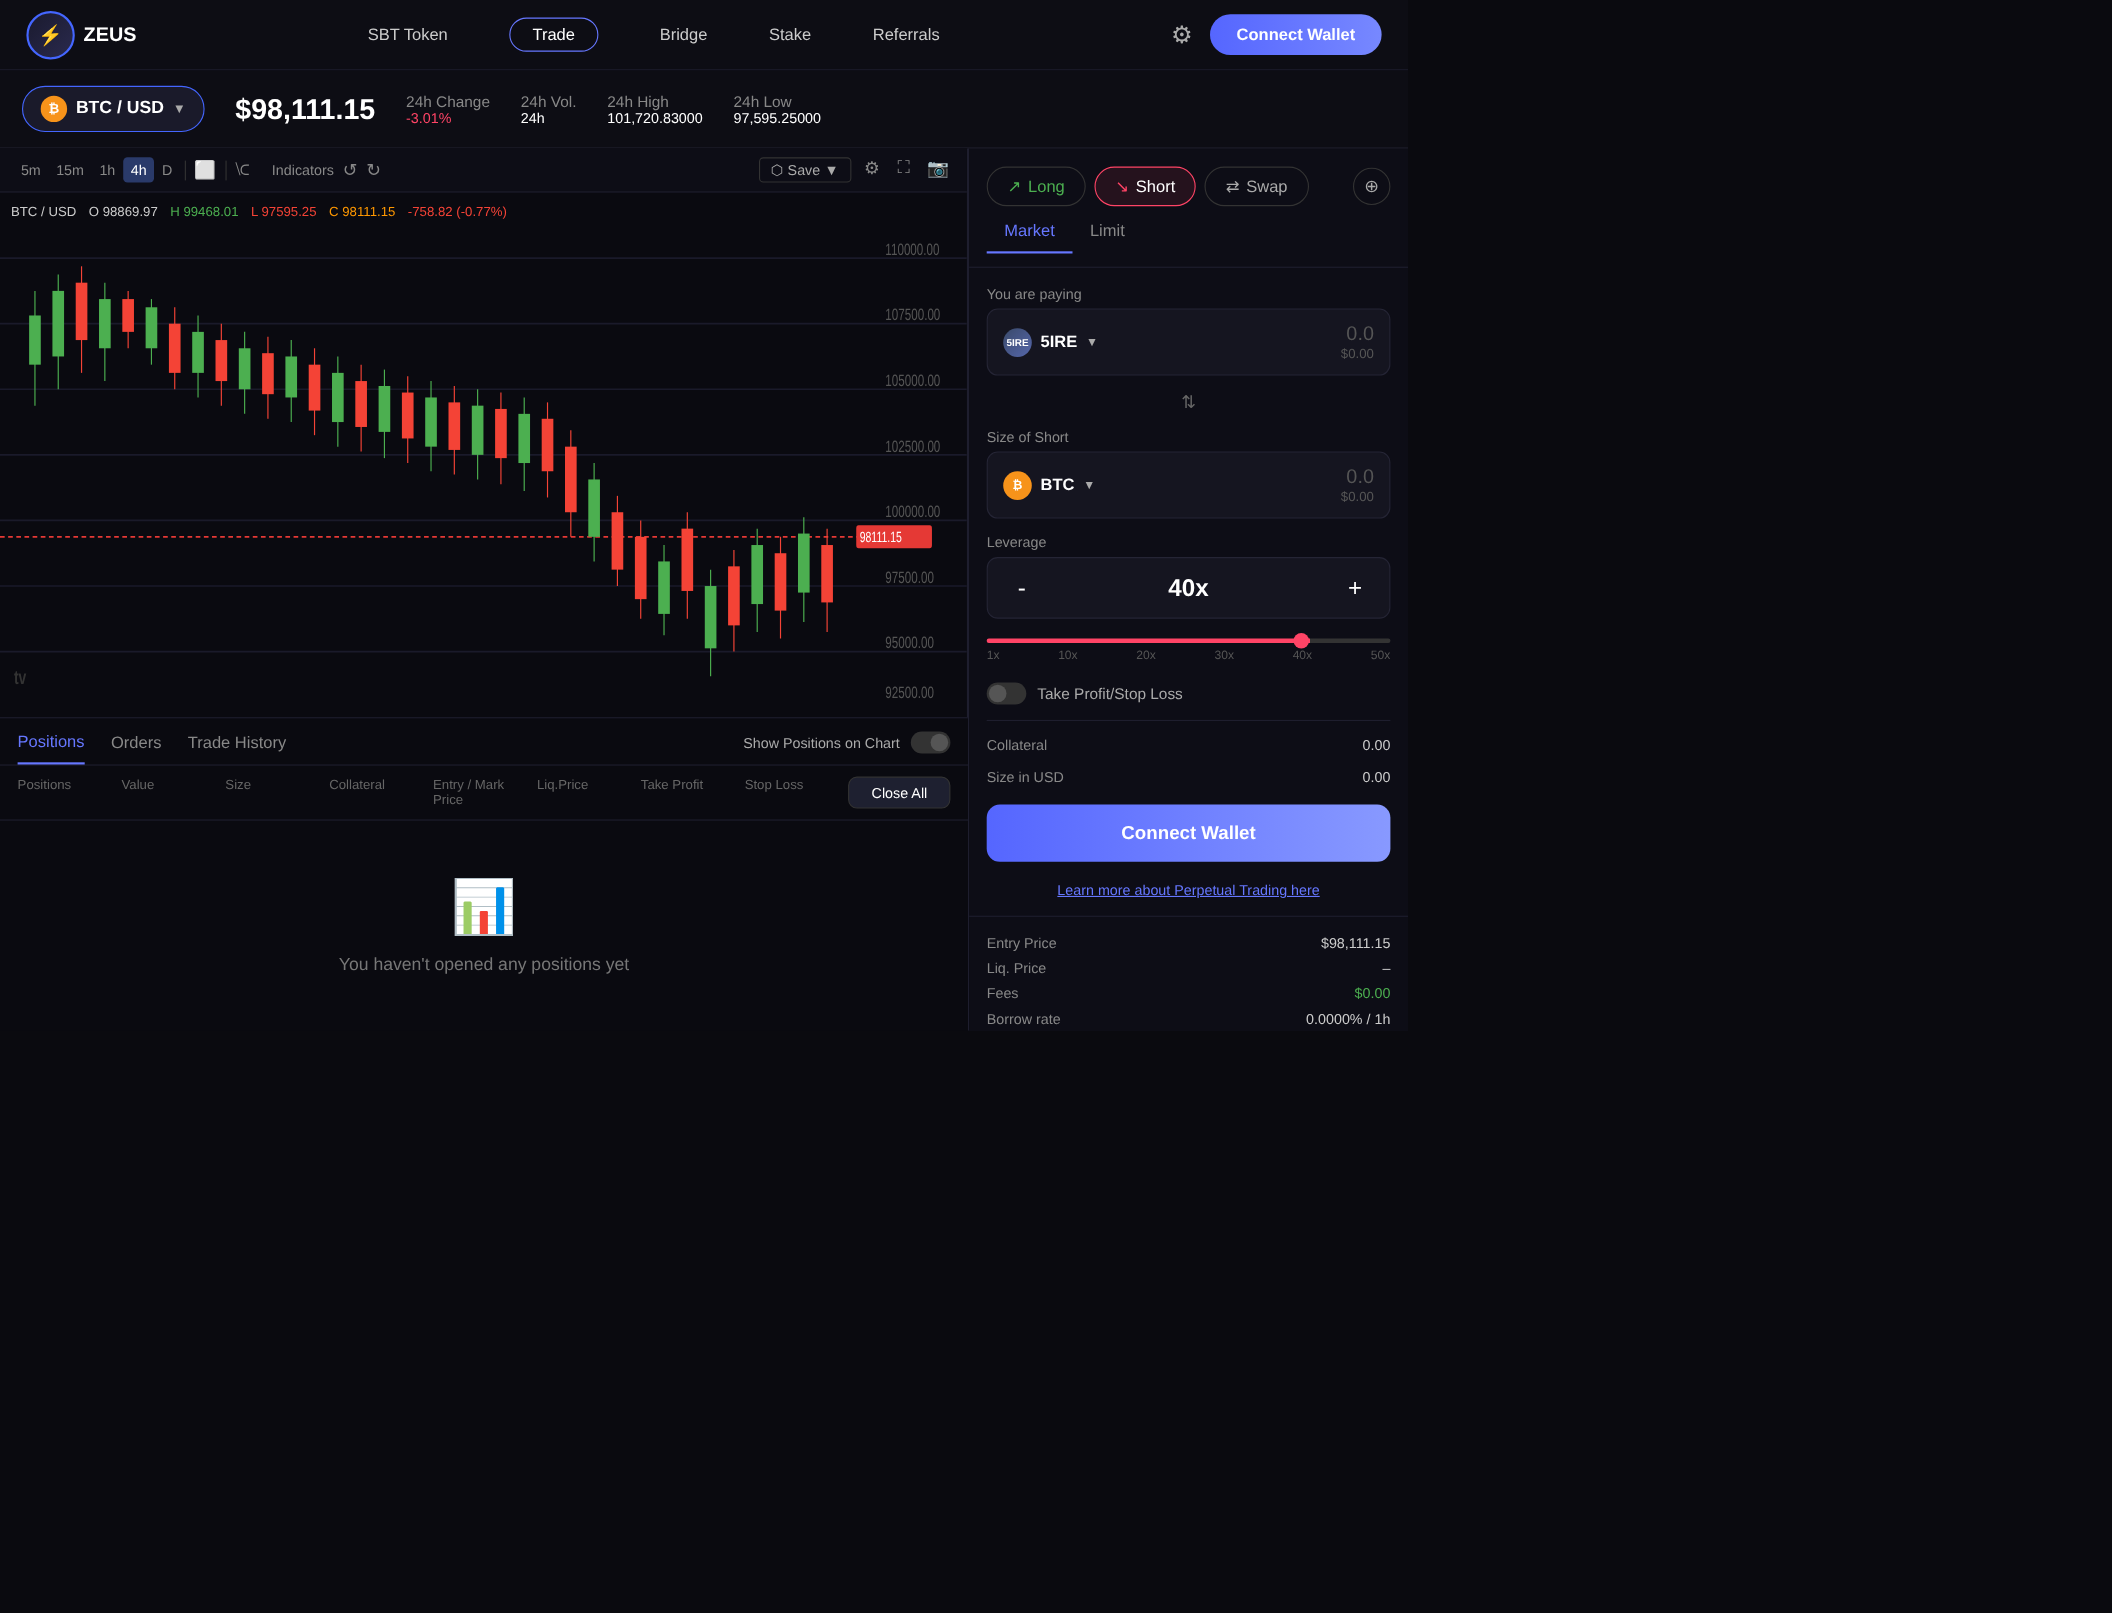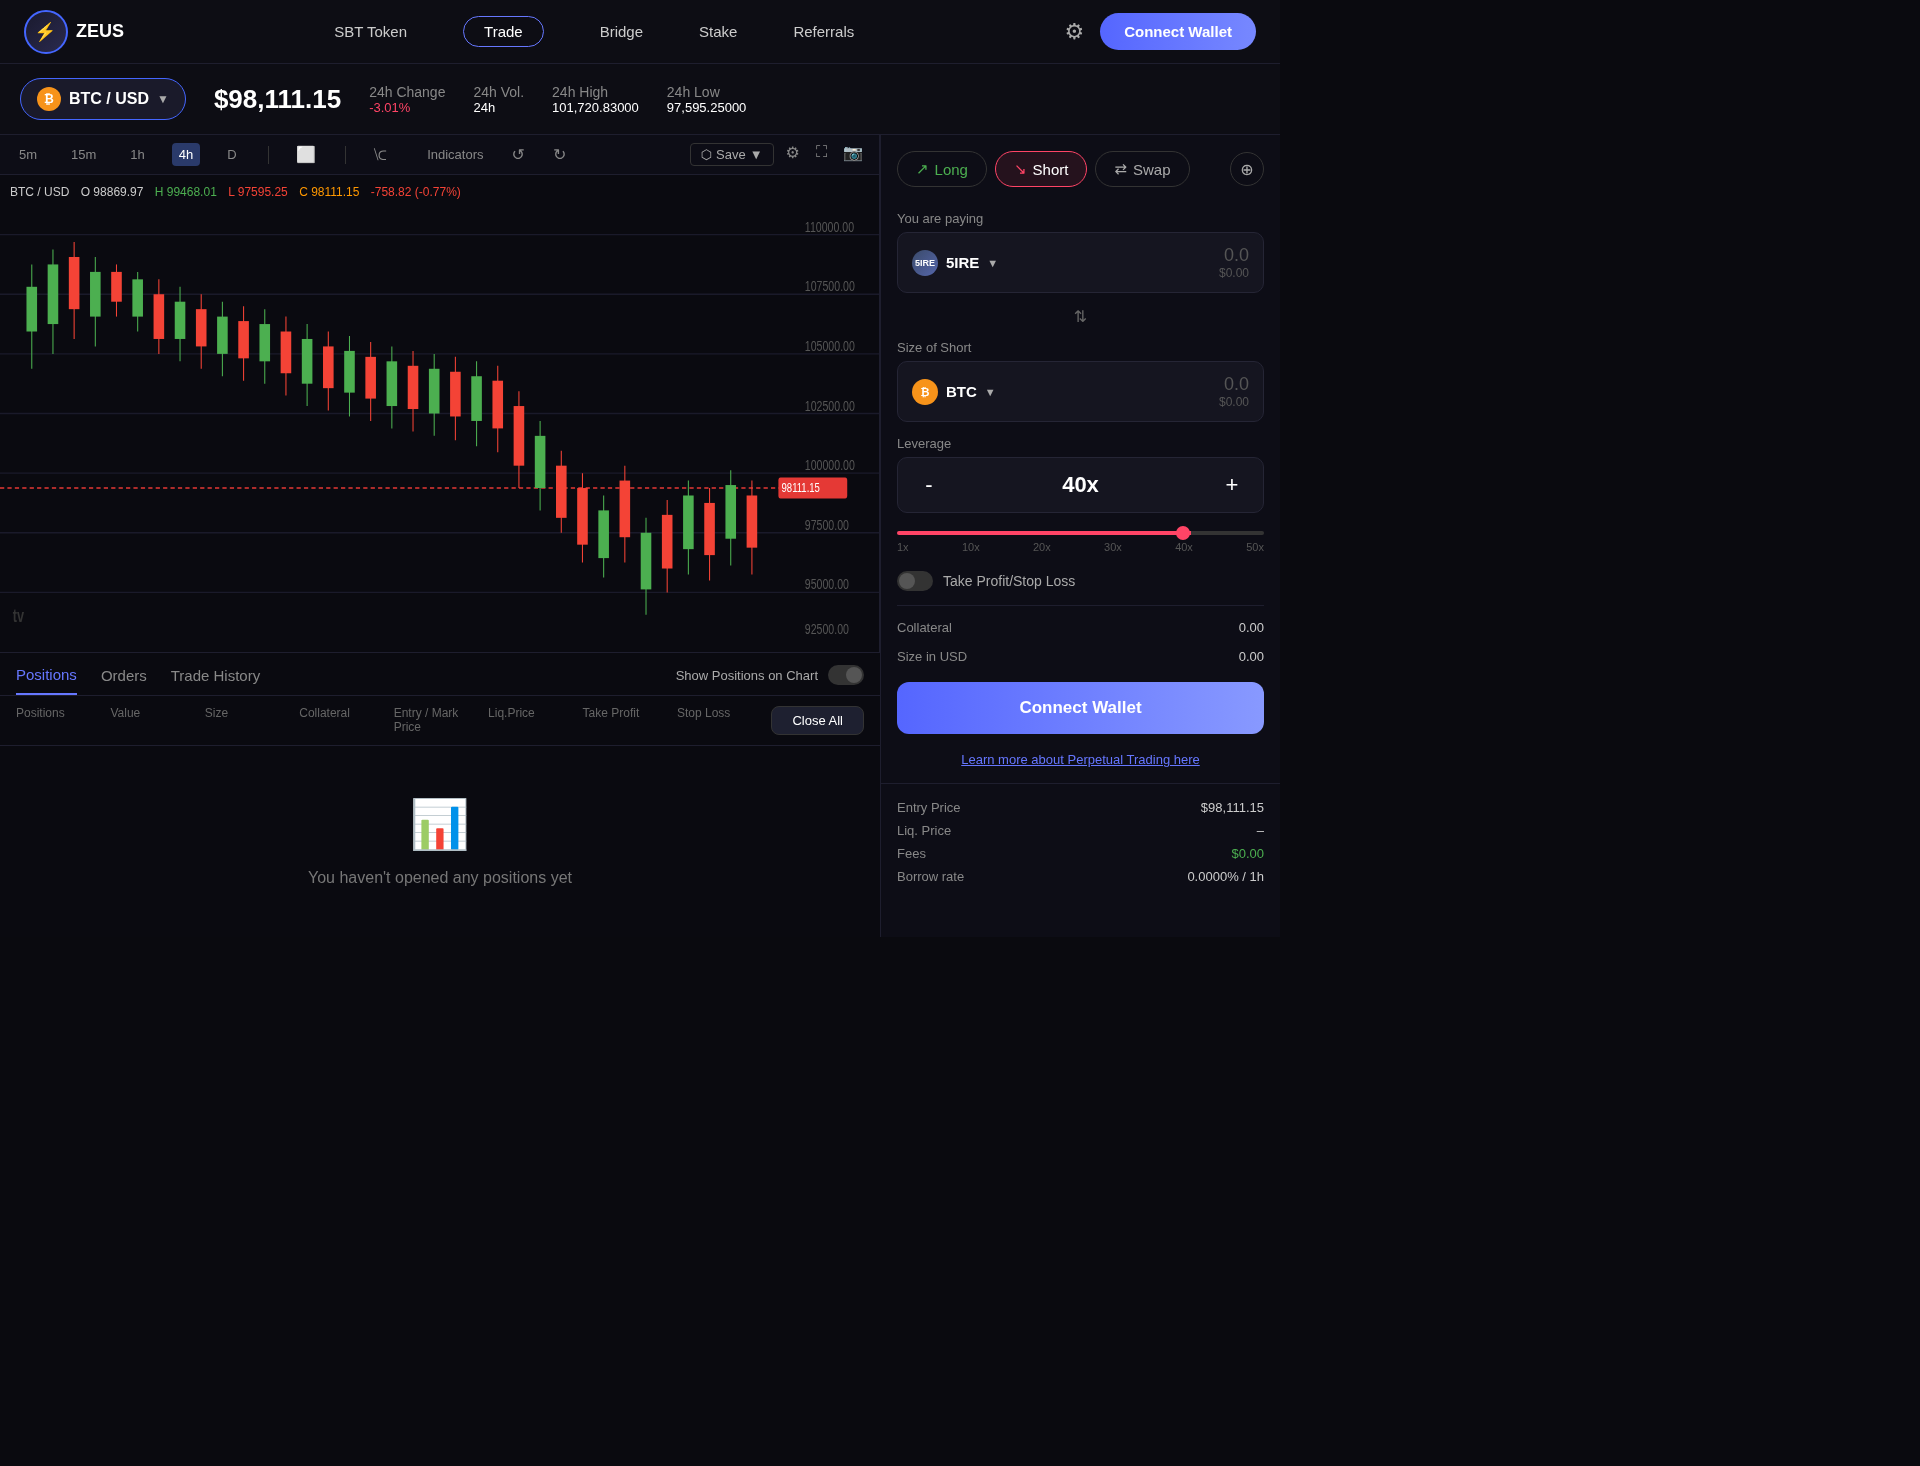--- a/index.html
+++ b/index.html
@@ -97,21 +97,21 @@
       flex: 1;
       display: flex;
       flex-direction: column;
       background: #0a0a10;
       border-right: 1px solid #1e1e2e;
     }
 
     .chart-toolbar {
       display: flex;
       align-items: center;
-      gap: 20px;
+      gap: 0;
       padding: 8px 12px;
       border-bottom: 1px solid #1e1e2e;
       background: #0d0d16;
     }
     .tf-btn {
       background: none; border: none;
       color: #888; font-size: 13px; cursor: pointer;
       padding: 4px 7px; border-radius: 4px;
     }
     .tf-btn.active {
@@ -653,20 +653,24 @@
         <span style="color:#ff4466;">↘</span>
         <span>Short</span>
       </button>
       <button class="trade-type-btn">
         <span>⇄</span>
         <span>Swap</span>
       </button>
       <div class="settings-icon">⊕</div>
     </div>
 
+    <div class="order-type-row">
+      <button class="order-type-btn active">Market</button>
+      <button class="order-type-btn">Limit</button>
+    </div>
 
     <div class="panel-body">
 
       <div>
         <div class="field-label">You are paying</div>
         <div class="token-input">
           <div class="token-selector">
             <div class="token-icon sire">5IRE</div>
             <span class="token-name">5IRE</span>
             <span style="color:#aaa; font-size:11px;">▼</span>

